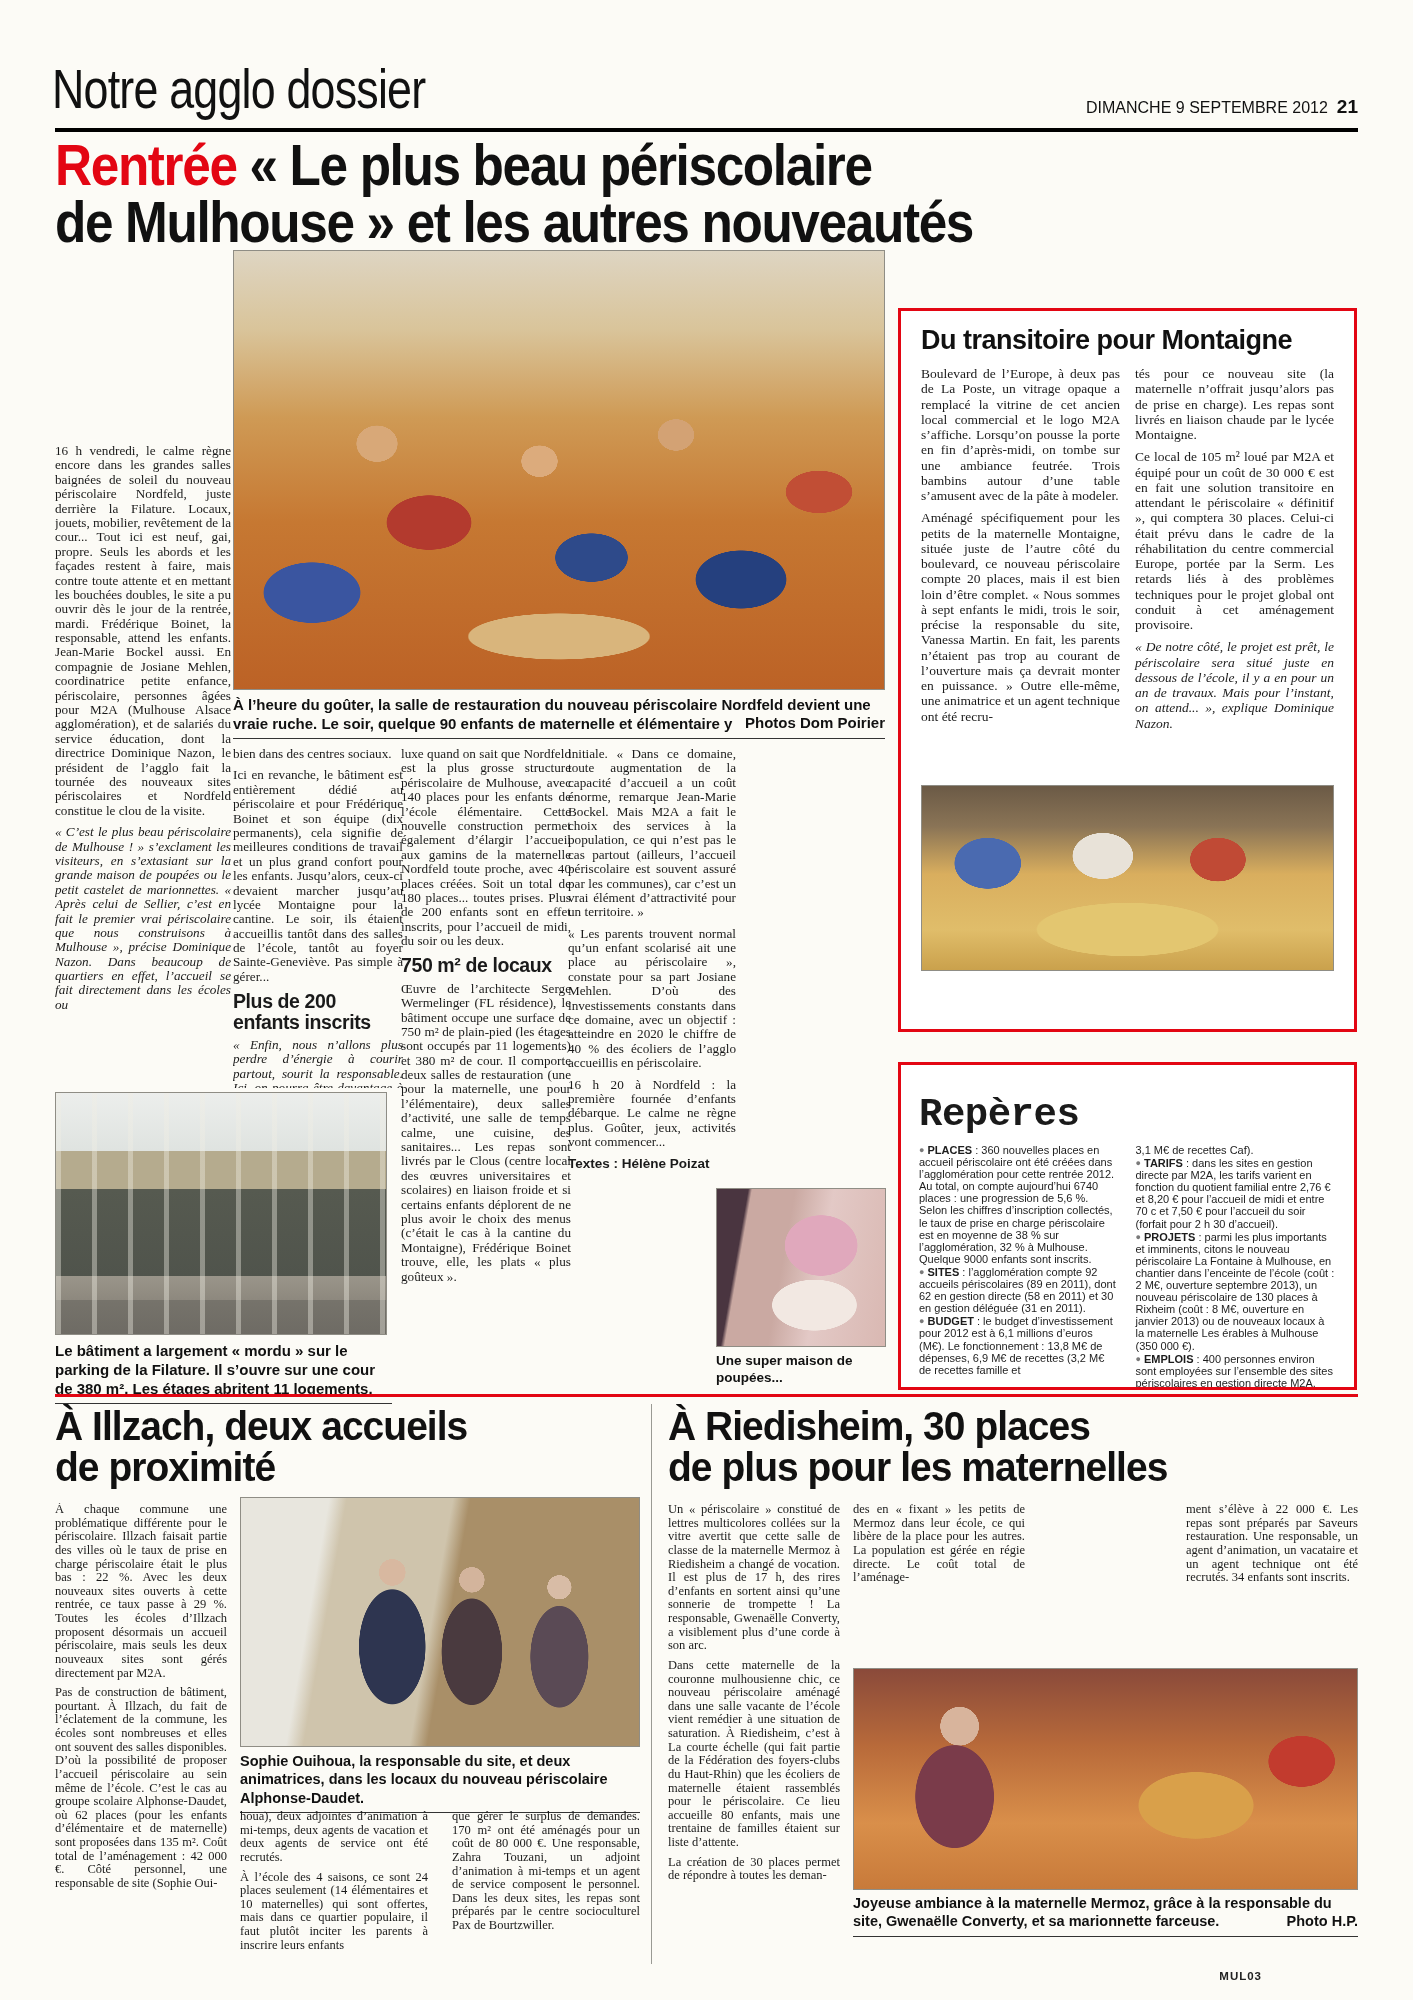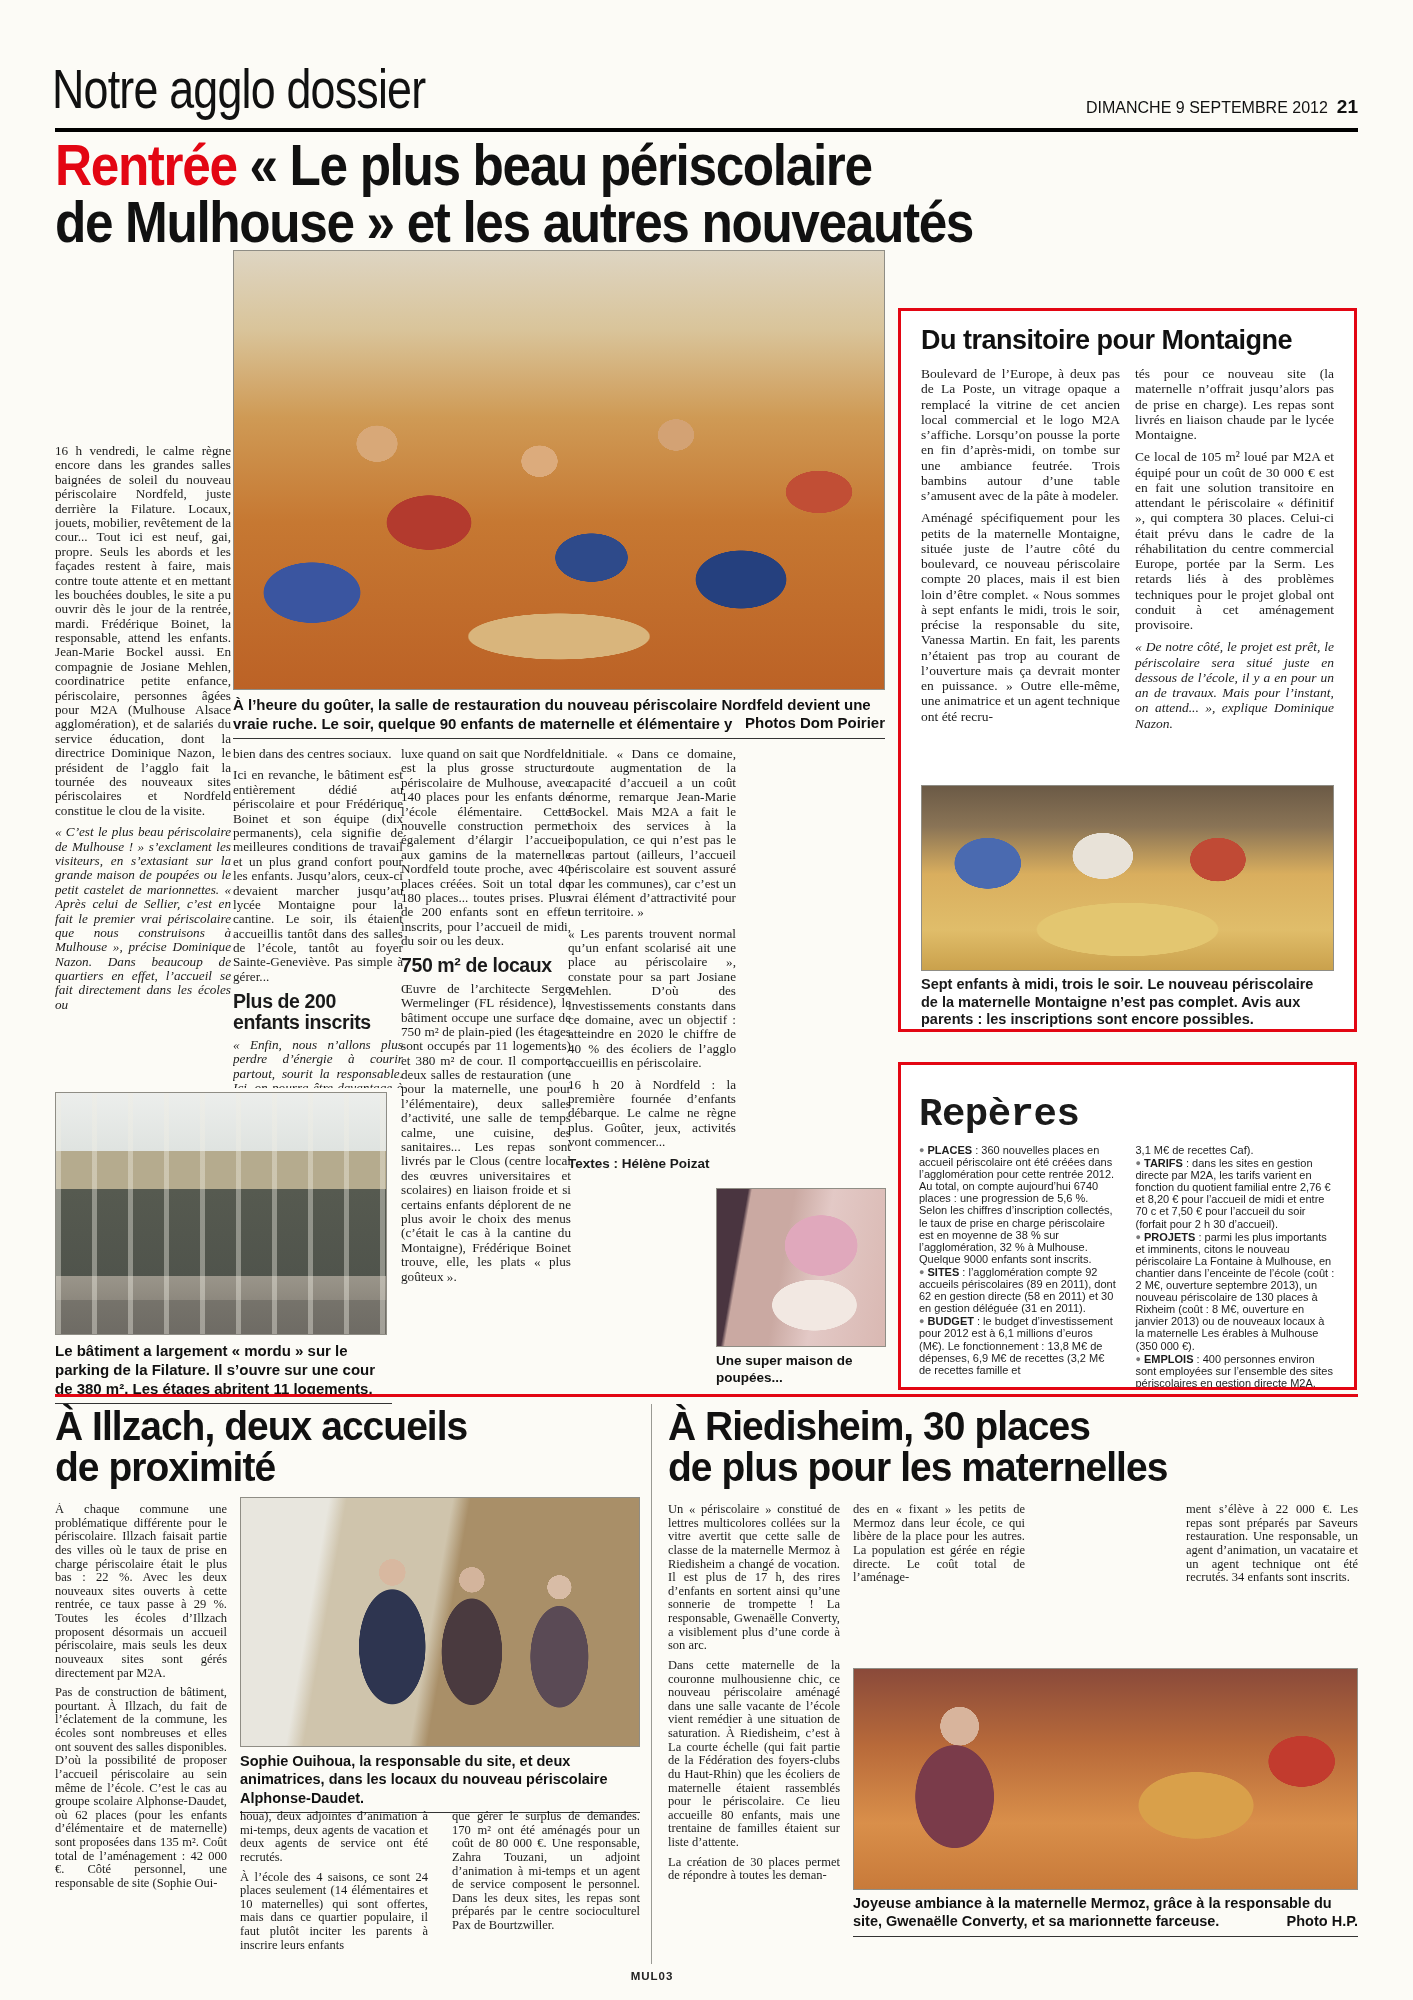--- a/index.html
+++ b/index.html
@@ -117,22 +117,22 @@
   .hl-ried{left:668px;top:1406px;}
   .serif-sm{font-size:12.5px;line-height:1.09;text-align:justify;hyphens:auto;overflow:hidden;}
   .serif-sm p{margin:0 0 6px 0;}
   .icol1{left:55px;top:1503px;width:172px;height:462px;}
   .icol2{left:240px;top:1810px;width:188px;height:156px;}
   .icol3{left:452px;top:1810px;width:188px;height:156px;}
   .rcol1{left:668px;top:1503px;width:172px;height:462px;}
   .rcol2{left:853px;top:1503px;width:172px;height:162px;}
   .rcol3{left:1186px;top:1503px;width:172px;height:162px;}
 
-  .footer{left:0;top:1970px;width:1262px;text-align:center;font-family:"Liberation Sans",sans-serif;
-          font-weight:bold;font-size:11.5px;letter-spacing:1px;color:#222;padding-left:21px;}
+  .footer{left:0;top:1970px;width:1262px;text-align:right;font-family:"Liberation Sans",sans-serif;
+          font-weight:bold;font-size:11.5px;letter-spacing:1px;color:#222;}
 </style>
 </head>
 <body>
 
 <div class="page">
 
   <div class="abs brand">Notre agglo dossier</div>
   <div class="abs header-right">
     <span>DIMANCHE 9 SEPTEMBRE 2012</span><span class="pageno">21</span>
   </div>
@@ -188,21 +188,20 @@
         <p>Boulevard de l’Europe, à deux pas de La Poste, un vitrage opaque a remplacé la vitrine de cet ancien local commercial et le logo M2A s’affiche. Lorsqu’on pousse la porte en fin d’après-midi, on tombe sur une ambiance feutrée. Trois bambins autour d’une table s’amusent avec de la pâte à modeler.</p>
         <p>Aménagé spécifiquement pour les petits de la maternelle Montaigne, située juste de l’autre côté du boulevard, ce nouveau périscolaire compte 20 places, mais il est bien loin d’être complet. « Nous sommes à sept enfants le midi, trois le soir, précise la responsable du site, Vanessa Martin. En fait, les parents n’étaient pas trop au courant de l’ouverture mais ça devrait monter en puissance. » Outre elle-même, une animatrice et un agent technique ont été recru-</p>
       </div>
       <div class="mont-col">
         <p>tés pour ce nouveau site (la maternelle n’offrait jusqu’alors pas de prise en charge). Les repas sont livrés en liaison chaude par le lycée Montaigne.</p>
         <p>Ce local de 105 m² loué par M2A et équipé pour un coût de 30 000 € est en fait une solution transitoire en attendant le périscolaire « définitif », qui comptera 30 places. Celui-ci était prévu dans le cadre de la réhabilitation du centre commercial Europe, portée par la Serm. Les retards liés à des problèmes techniques pour le projet global ont conduit à cet aménagement provisoire.</p>
         <p class="it">« De notre côté, le projet est prêt, le périscolaire sera situé juste en dessous de l’école, il y a en pour un an de travaux. Mais pour l’instant, on attend... », explique Dominique Nazon.</p>
       </div>
     </div>
     <div class="photo photo-mont"></div>
-    <div class="cap-mont">Sept enfants à midi, trois le soir. Le nouveau périscolaire de la maternelle Montaigne n’est pas complet. Avis aux parents : les inscriptions sont encore possibles.</div>
   </div>
 
   <div class="abs box-rep">
     <div class="rep-title">Repères</div>
     <div class="rep-cols">
       <div class="rep-col">
         <p><span class="bullet">●</span> <span class="rep-label">PLACES</span><span> : 360 nouvelles places en accueil périscolaire ont été créées dans l’agglomération pour cette rentrée 2012. Au total, on compte aujourd’hui 6740 places : une progression de 5,6 %. Selon les chiffres d’inscription collectés, le taux de prise en charge périscolaire est en moyenne de 38 % sur l’agglomération, 32 % à Mulhouse. Quelque 9000 enfants sont inscrits.</span></p>
         <p><span class="bullet">●</span> <span class="rep-label">SITES</span><span> : l’agglomération compte 92 accueils périscolaires (89 en 2011), dont 62 en gestion directe (58 en 2011) et 30 en gestion déléguée (31 en 2011).</span></p>
         <p><span class="bullet">●</span> <span class="rep-label">BUDGET</span><span> : le budget d’investissement pour 2012 est à 6,1 millions d’euros (M€). Le fonctionnement : 13,8 M€ de dépenses, 6,9 M€ de recettes (3,2 M€ de recettes famille et</span></p>
       </div>

